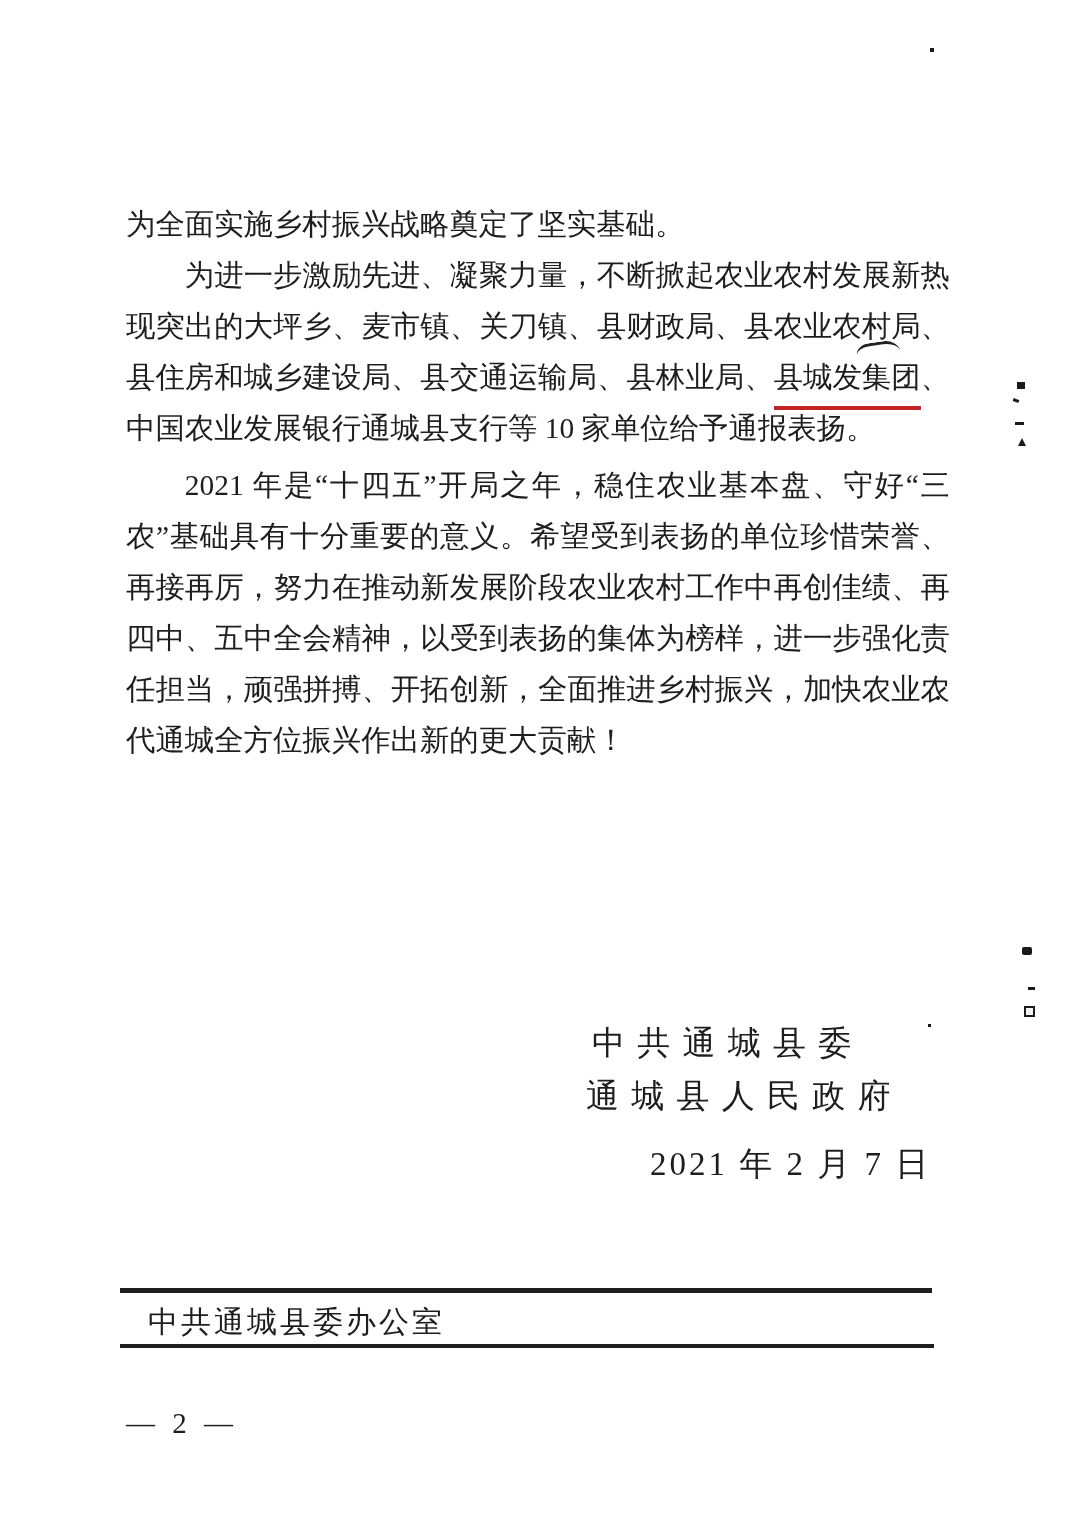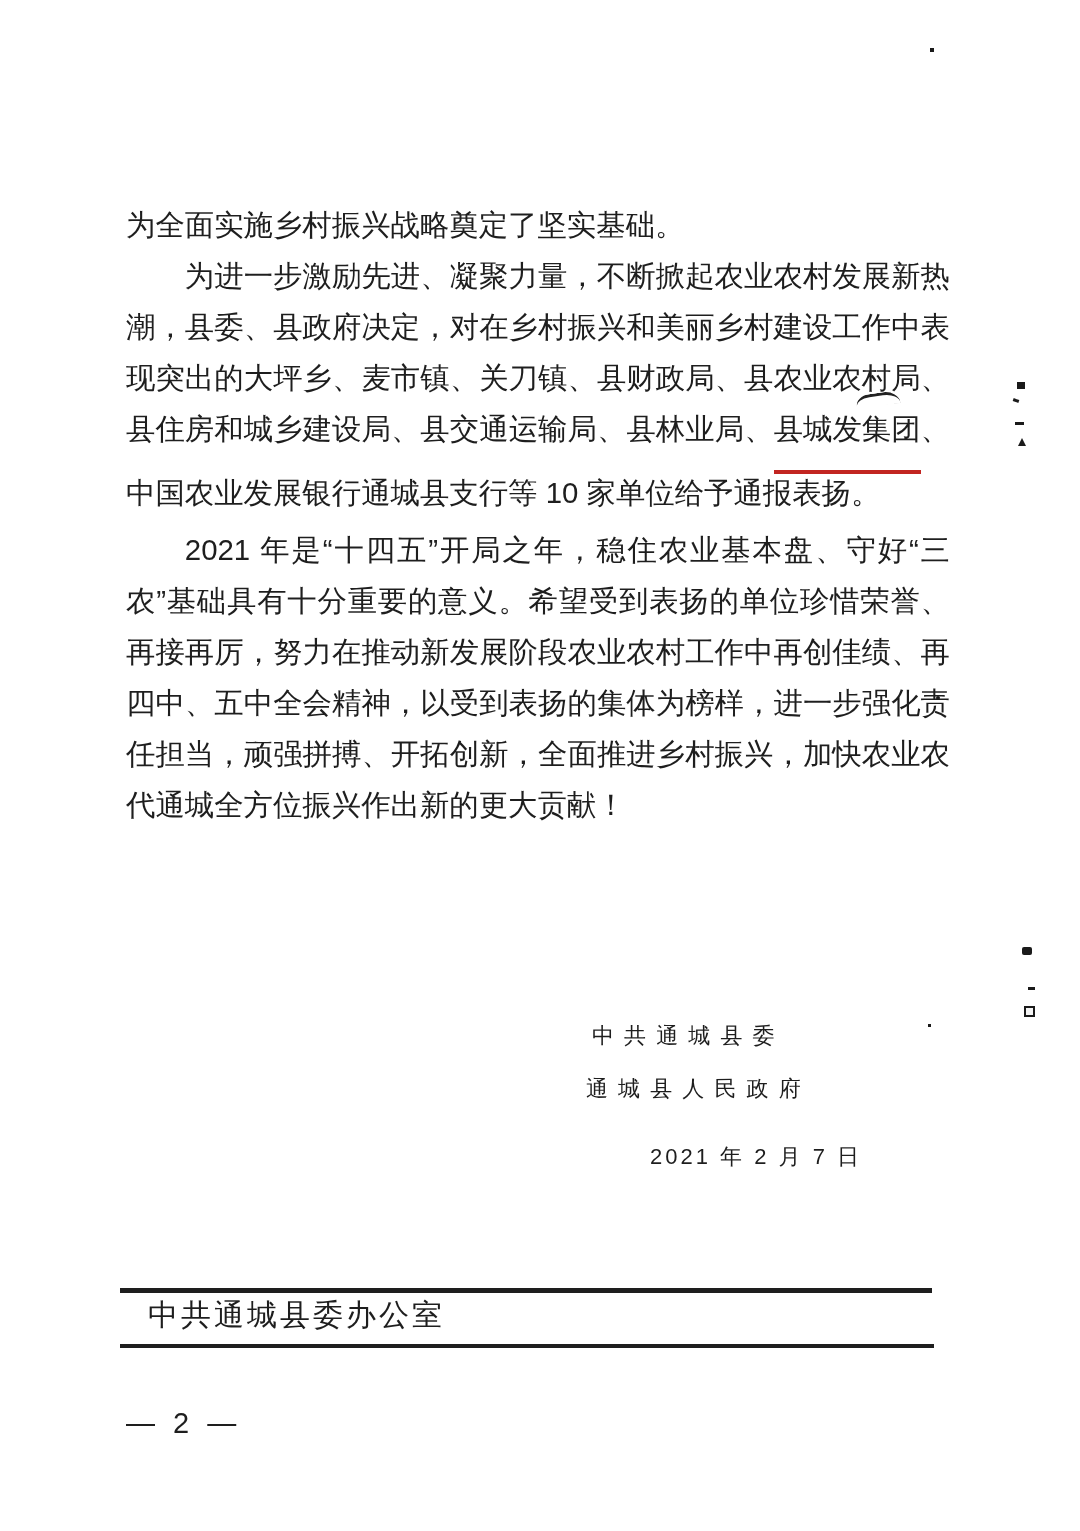--- a/index.html
+++ b/index.html
@@ -9,21 +9,21 @@
     --paper: #ffffff;
   }
   * { margin: 0; padding: 0; box-sizing: border-box; }
   html, body { background: #ffffff; }
   .page {
     position: relative;
     width: 1080px;
     height: 1531px;
     background: var(--paper);
     color: var(--ink);
-    font-family: Liberation Sans, sans-serif;
+    font-family: Liberation Serif, serif;
     overflow: hidden;
   }
   
   .doc-body {
     position: absolute;
     left: 126px;
     top: 199px;
     width: 824px;
     font-size: 29.4px;
     line-height: 51px;
@@ -38,37 +38,37 @@
     text-align: left;
     text-align-last: left;
   }
   .line.indent { text-indent: 2em; }
   .para3 { margin-top: 6px; }
   
   .red-underline {
     display: inline-block;
     position: relative;
     border-bottom: 4px solid var(--underline-red);
-    padding-bottom: 16px;
+    padding-bottom: 3px;
     margin-bottom: -7px;
   }
   .arc-mark {
     position: absolute;
     top: -10px;
     left: 56%;
     width: 30%;
     height: 13px;
     border-top: 3px solid #222;
     border-radius: 50% 60% 0 0 / 130% 160% 0 0;
     transform: rotate(-8deg);
   }
   
   .sig-line {
     position: absolute;
-    font-size: 22px;
+    font-size: 33px;
     letter-spacing: 2px;
     white-space: nowrap;
   }
   .sig-org1 { left: 592px; top: 1021px; }
   .sig-org2 { left: 586px; top: 1074px; }
   .sig-date { left: 650px; top: 1124px; letter-spacing: 3px; margin-top: 18px; }
   
   .rule {
     position: absolute;
     background: var(--ink);
@@ -76,21 +76,21 @@
   .rule-top    { left: 120px; top: 1288px; width: 812px; height: 5px; }
   .rule-bottom { left: 120px; top: 1344px; width: 814px; height: 4px; }
   .footer-row {
     position: absolute;
     left: 120px;
     top: 1295px;
     width: 812px;
     height: 48px;
     display: flex;
     justify-content: space-between;
-    align-items: flex-start;
+    align-items: flex-end;
     font-size: 30px;
   }
   .footer-issuer { margin-left: 28px; letter-spacing: 3px; white-space: nowrap; }
   .footer-date   { letter-spacing: 2px; white-space: nowrap; }
   
   .page-number {
     position: absolute;
     left: 126px;
     top: 1407px;
     font-size: 29px;
@@ -120,21 +120,20 @@
 <div class="page">
 
   <main class="doc-body">
 
     <section class="para">
       <div class="line last">为全面实施乡村振兴战略奠定了坚实基础。</div>
     </section>
 
     <section class="para">
       <div class="line indent">为进一步激励先进、凝聚力量，不断掀起农业农村发展新热</div>
-      <div class="line">潮，县委、县政府决定，对在乡村振兴和美丽乡村建设工作中表</div>
       <div class="line">现突出的大坪乡、麦市镇、关刀镇、县财政局、县农业农村局、</div>
       <div class="line"><span>县住房和城乡建设局、县交通运输局、县林业局、</span><span class="red-underline"><span>县城发集团</span><i class="arc-mark"></i></span><span>、</span></div>
       <div class="line last">中国农业发展银行通城县支行等 10 家单位给予通报表扬。</div>
     </section>
 
     <section class="para para3">
       <div class="line indent">2021 年是“十四五”开局之年，稳住农业基本盘、守好“三</div>
       <div class="line">农”基础具有十分重要的意义。希望受到表扬的单位珍惜荣誉、</div>
       <div class="line">再接再厉，努力在推动新发展阶段农业农村工作中再创佳绩、再</div>
       <div class="line">四中、五中全会精神，以受到表扬的集体为榜样，进一步强化责</div>

